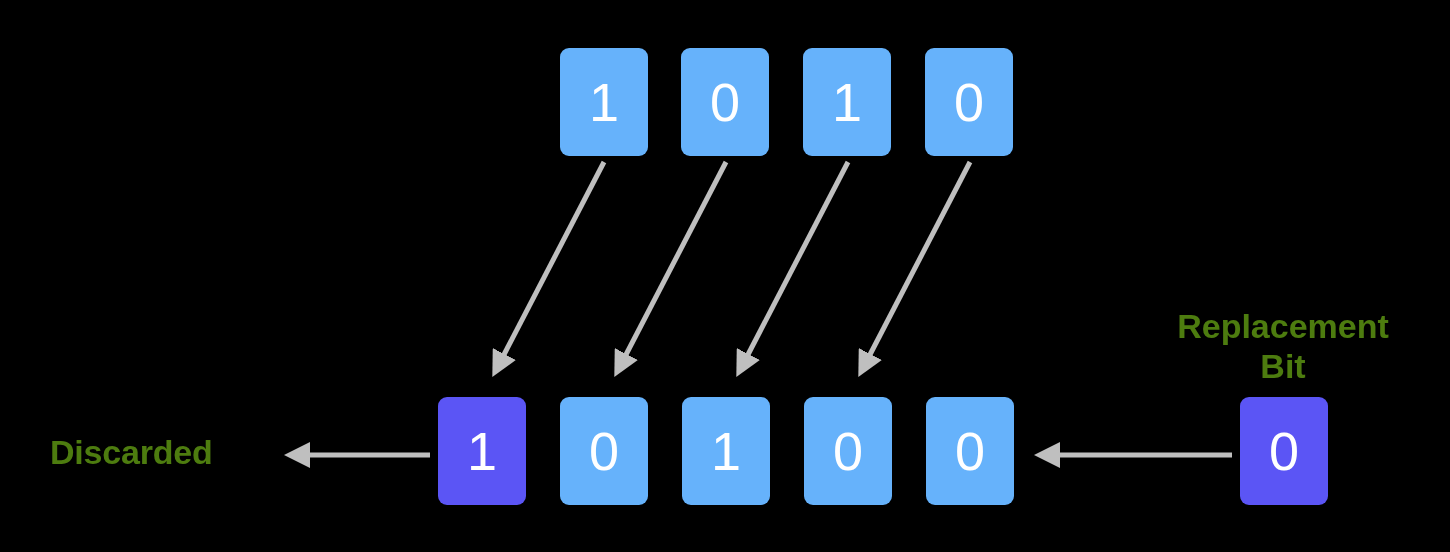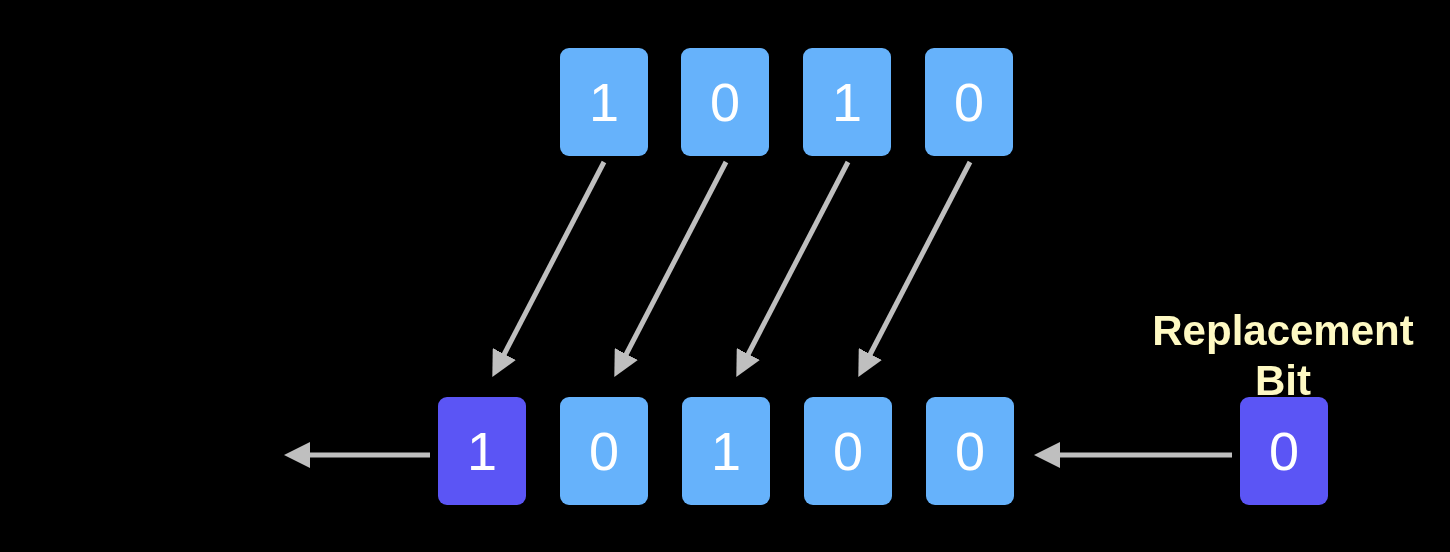--- a/index.html
+++ b/index.html
@@ -27,23 +27,23 @@
     font-size: 54px;
     font-weight: 400;
     line-height: 1;
     box-sizing: border-box;
   }
   .bit-box.blue   { background: #66b2fb; }
   .bit-box.purple { background: #5b55f5; }
 
   .label {
     position: absolute;
-    color: #fef9c3;
+    color: #4d7c0f;
     font-weight: bold;
-    font-size: 42px;
+    font-size: 34px;
     line-height: 1.18;
     white-space: pre-line;
   }
   #discarded-label {
     left: 50px;
     top: 432px;
     letter-spacing: -0.2px;
   }
   #replacement-label {
     left: 1148px;
@@ -87,17 +87,18 @@
   <div class="bit-box blue" style="left:925px; top:48px;">0</div>
 
   <div class="bit-box purple" style="left:438px; top:397px;">1</div>
   <div class="bit-box blue" style="left:560px; top:397px;">0</div>
   <div class="bit-box blue" style="left:682px; top:397px;">1</div>
   <div class="bit-box blue" style="left:804px; top:397px;">0</div>
   <div class="bit-box blue" style="left:926px; top:397px;">0</div>
 
   <div class="bit-box purple" style="left:1240px; top:397px;">0</div>
 
+  <div class="label" id="discarded-label">Discarded</div>
 
   <div class="label" id="replacement-label">Replacement
 Bit</div>
 
 </div>
 
 </body></html>

